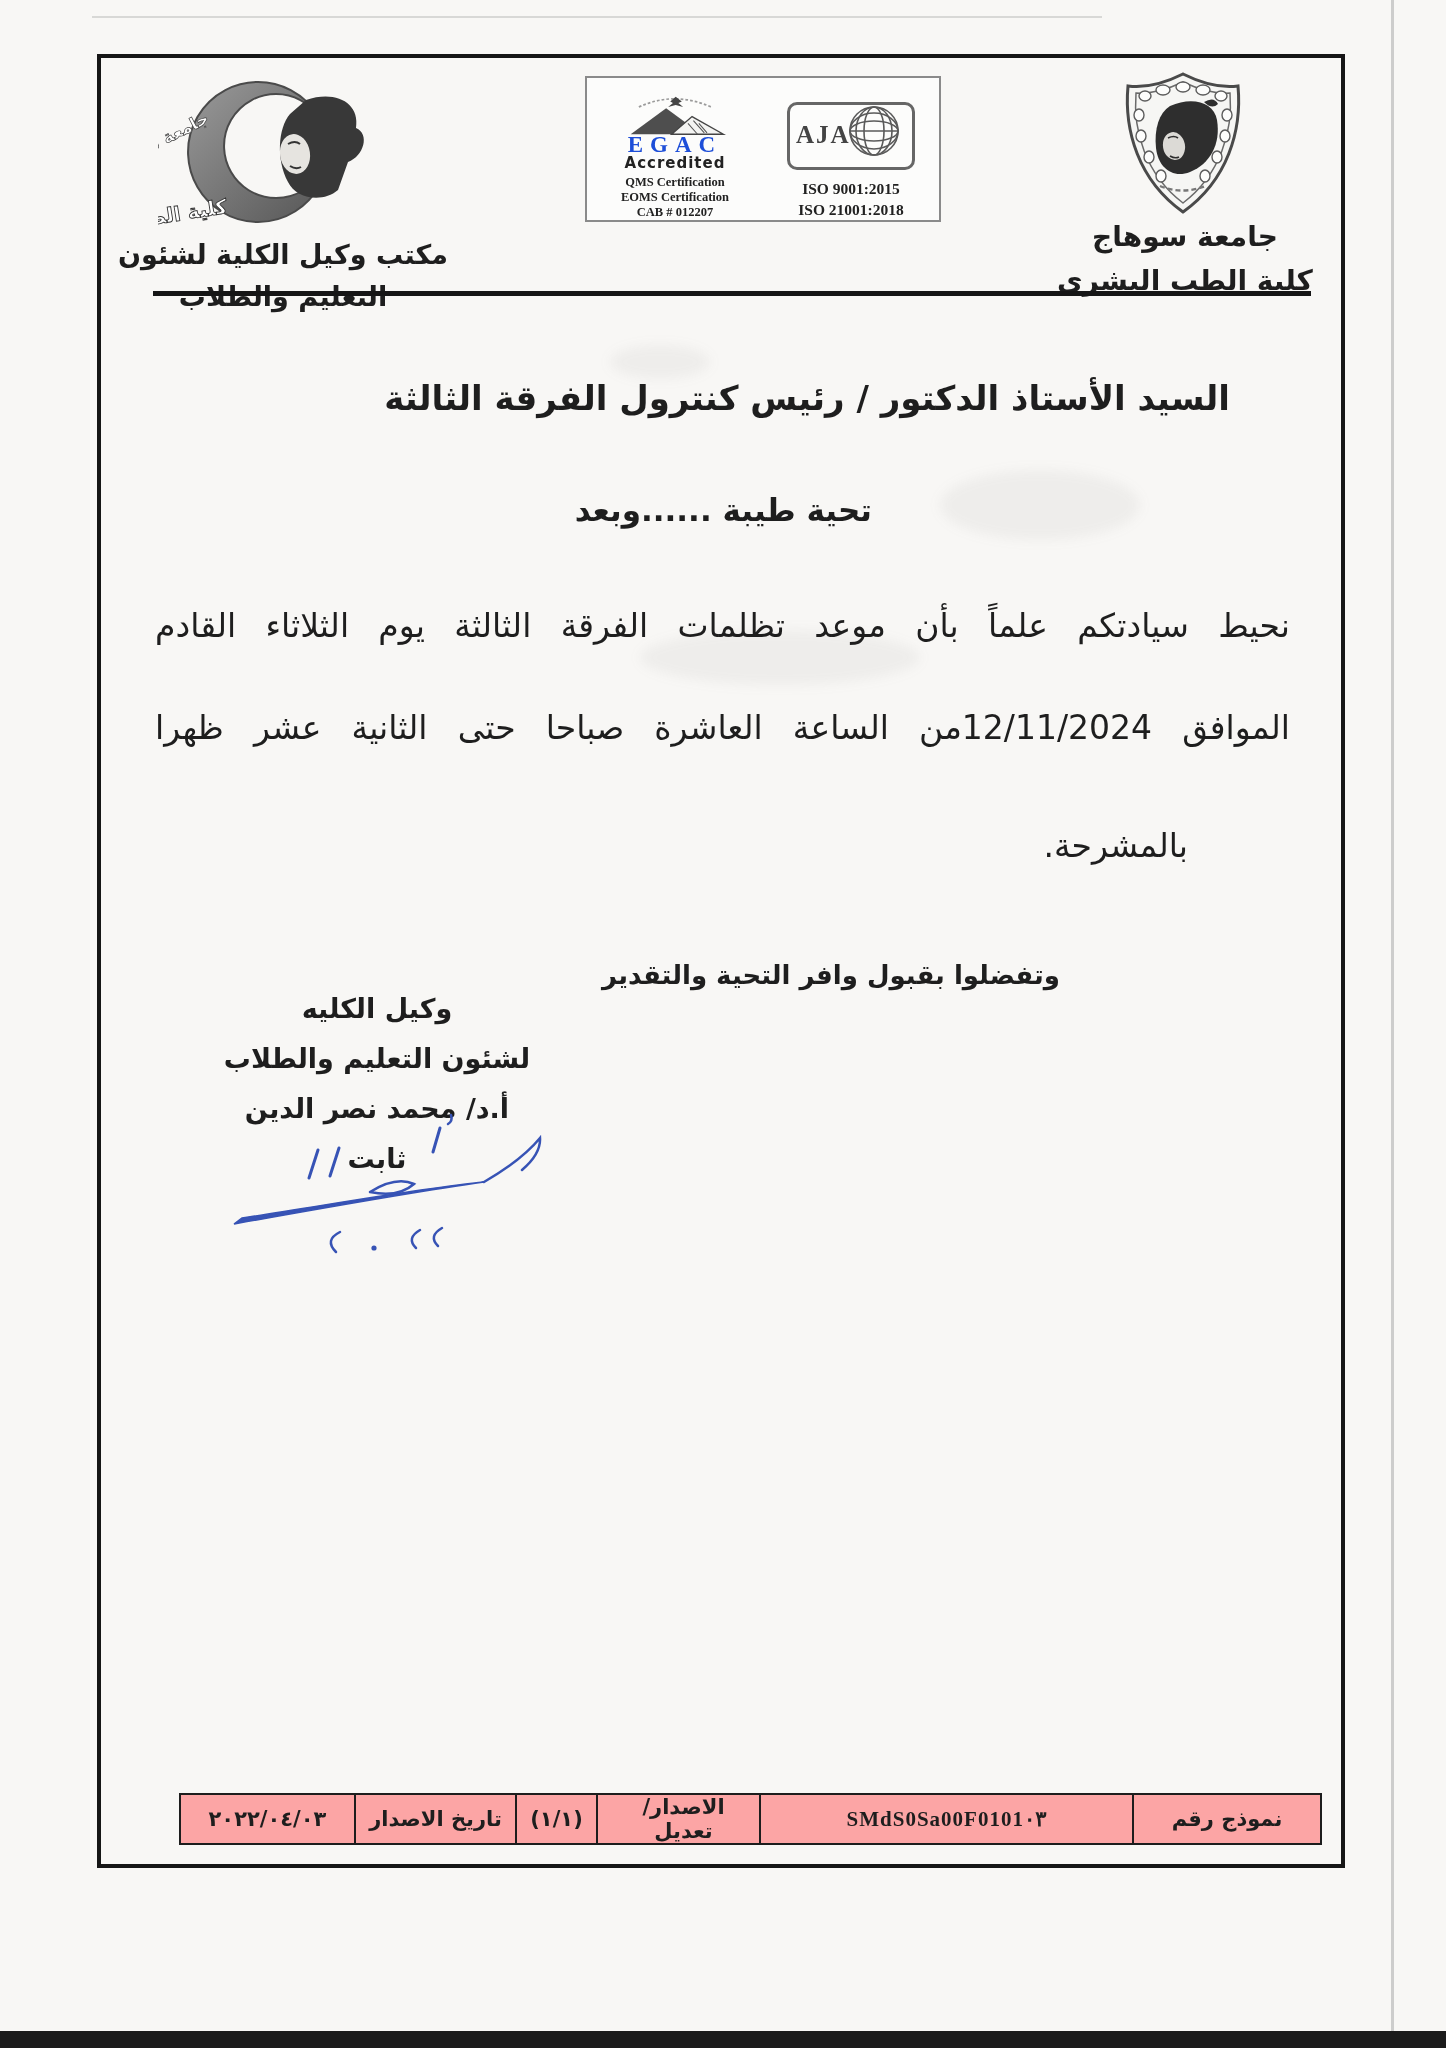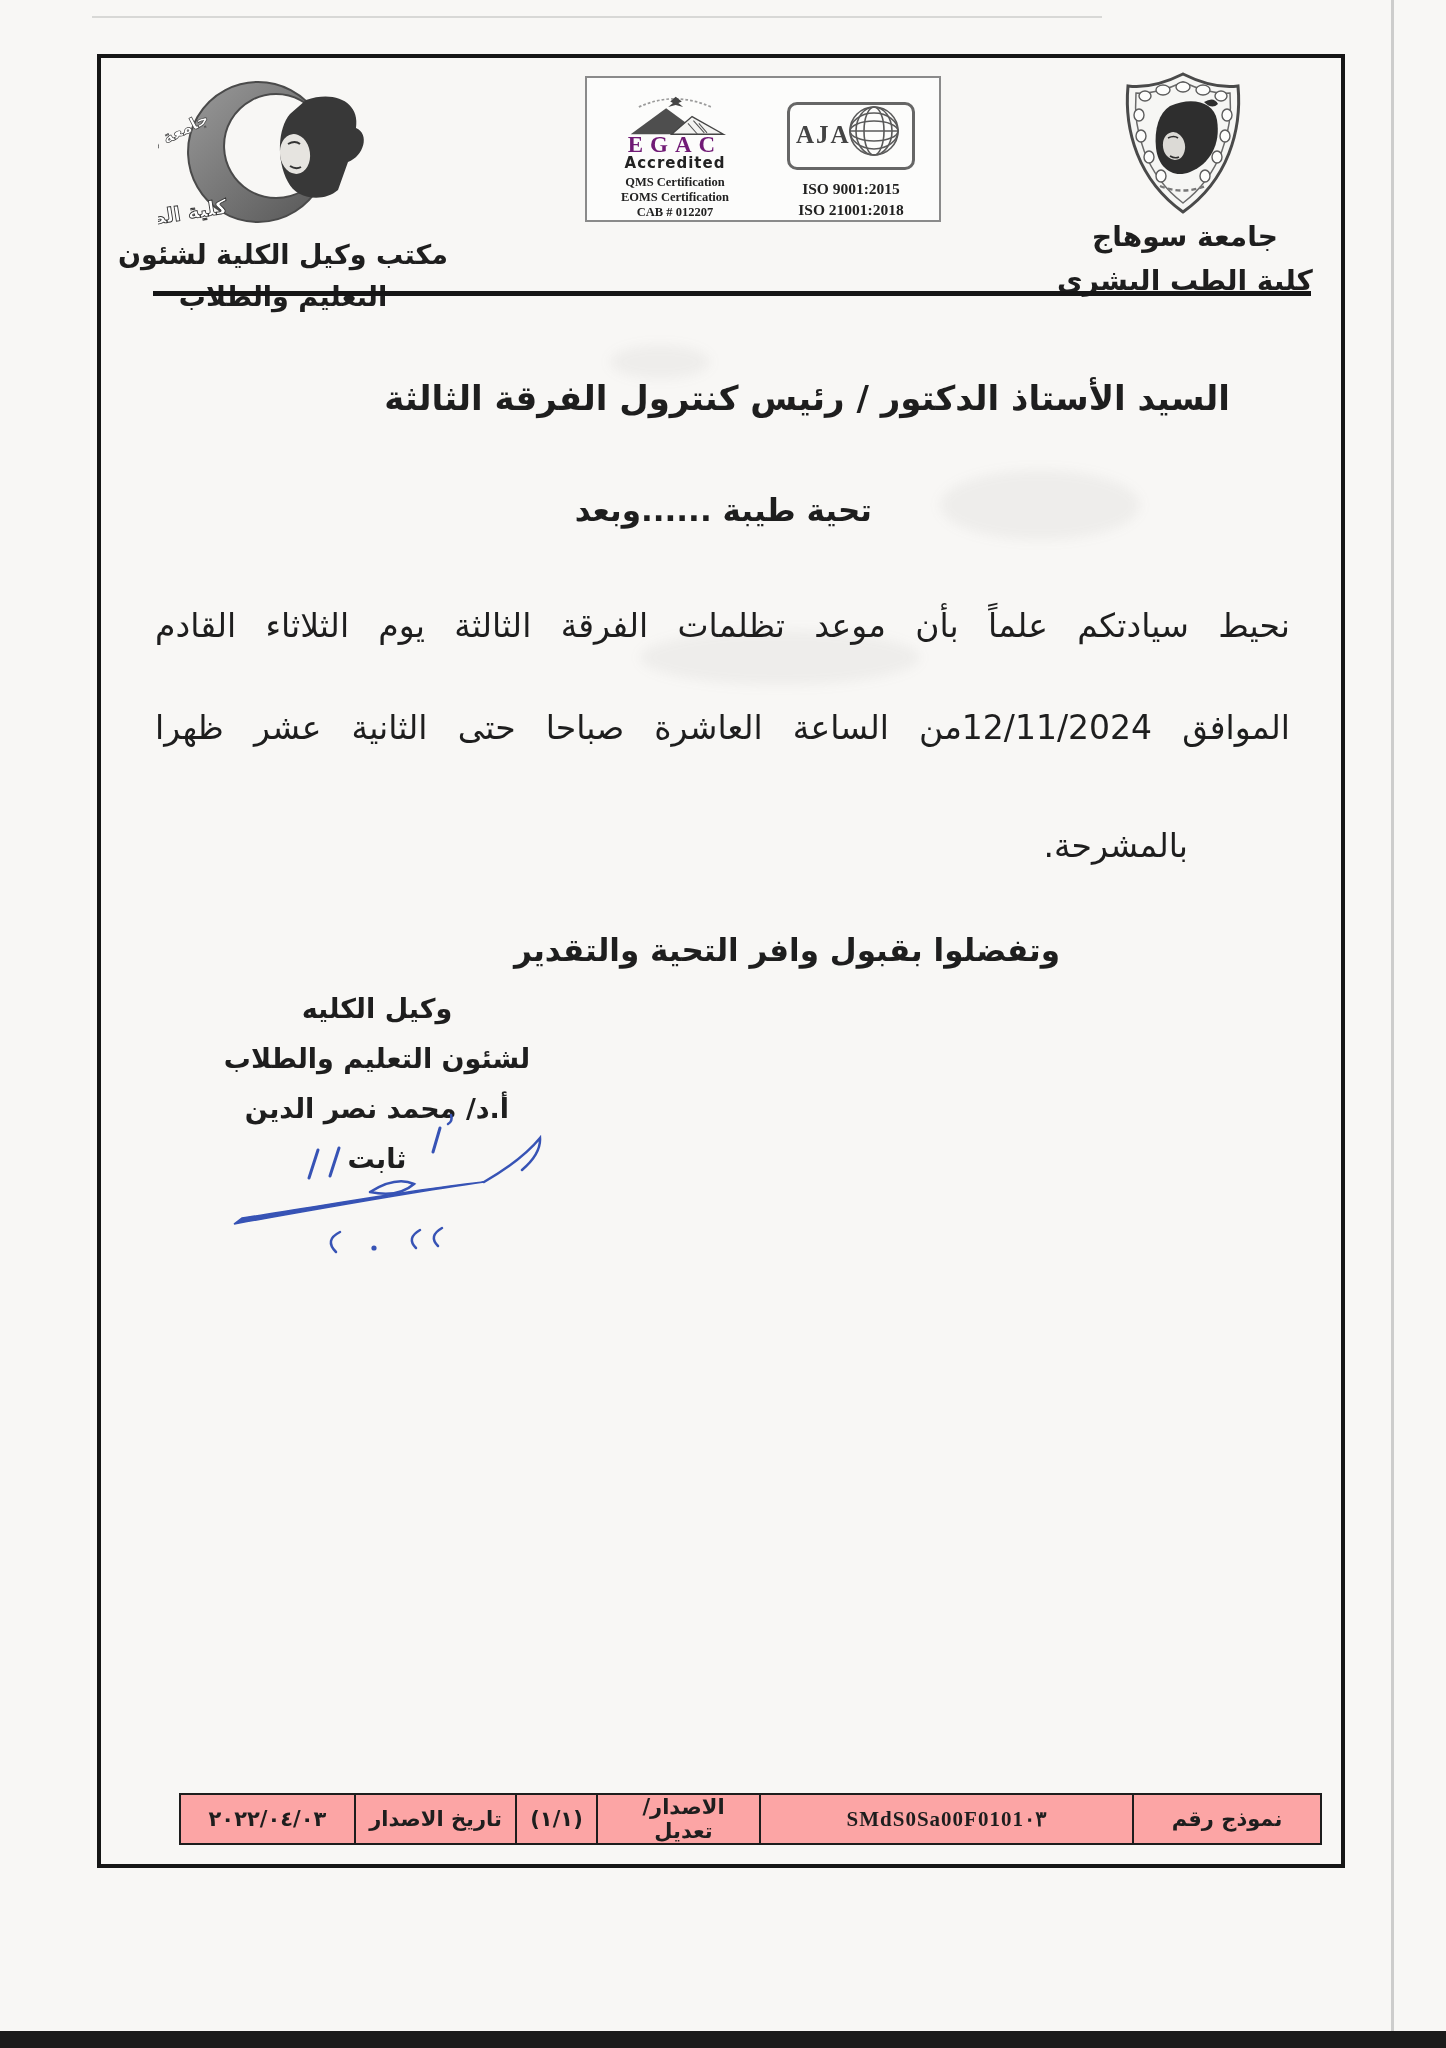--- a/index.html
+++ b/index.html
@@ -22,21 +22,21 @@
 
   
   .office-text{left:118px;top:234px;width:330px;text-align:center;
     font-size:27px;font-weight:700;line-height:42px;direction:rtl;}
   .header-rule{left:153px;top:291px;width:1158px;height:5px;background:#161616;}
 
   .cert-box{left:585px;top:76px;width:352px;height:142px;border:2px solid #8a8a8a;
     display:flex;flex-direction:row;background:#fcfcfb;}
   .cert-half{flex:1;position:relative;display:flex;flex-direction:column;align-items:center;margin-top:14px;}
   .egac-name{font-family:"Liberation Serif",serif;font-weight:700;font-size:23px;
-    letter-spacing:7px;color:#701a75;line-height:20px;margin-top:-2px;}
+    letter-spacing:7px;color:#1d4ed8;line-height:20px;margin-top:-2px;}
   .egac-accredited{font-weight:700;font-size:15px;color:#222;line-height:17px;letter-spacing:1px;}
   .egac-lines{font-family:"Liberation Serif",serif;font-weight:700;font-size:12.5px;
     color:#222;line-height:15px;text-align:center;margin-top:3px;}
   .aja-box{width:122px;height:62px;border:3px solid #666;border-radius:10px;
     position:relative;margin-top:10px;}
   .aja-name{position:absolute;left:6px;top:16px;font-family:"Liberation Serif",serif;
     font-weight:700;font-size:25px;color:#444;letter-spacing:2px;}
   .aja-lines{font-family:"Liberation Serif",serif;font-weight:700;font-size:15.5px;
     color:#222;line-height:21px;text-align:center;margin-top:8px;}
 
@@ -45,21 +45,21 @@
 
   
   .ar{direction:rtl;unicode-bidi:plaintext;}
   .addressee{top:378px;right:216px;font-size:34px;font-weight:700;}
   .greeting{top:492px;right:574px;font-size:31px;font-weight:700;}
   .para-line{right:156px;width:1135px;font-size:33px;font-weight:500;
     text-align:justify;text-align-last:justify;}
   .para1{top:606px;}
   .para2{top:708px;}
   .para3{top:826px;right:258px;width:auto;font-size:33px;font-weight:500;text-align:right;text-align-last:right;}
-  .closing{top:932px;right:386px;font-size:31px;font-weight:700;}
+  .closing{top:960px;right:386px;font-size:26px;font-weight:700;}
 
   .sig-block{left:222px;top:984px;width:310px;text-align:center;direction:rtl;
     font-size:27px;font-weight:700;line-height:50px;}
   .sig-line1{padding-right:0px;}
 
   
   .footer-table{left:179px;top:1793px;border-collapse:collapse;direction:ltr;}
   .footer-table td{border:2px solid #1d1d1d;height:36px;padding:0 6px;
     font-size:21px;font-weight:700;text-align:center;vertical-align:middle;background:#fca5a5;}
   .ft-rtl{direction:rtl;}

